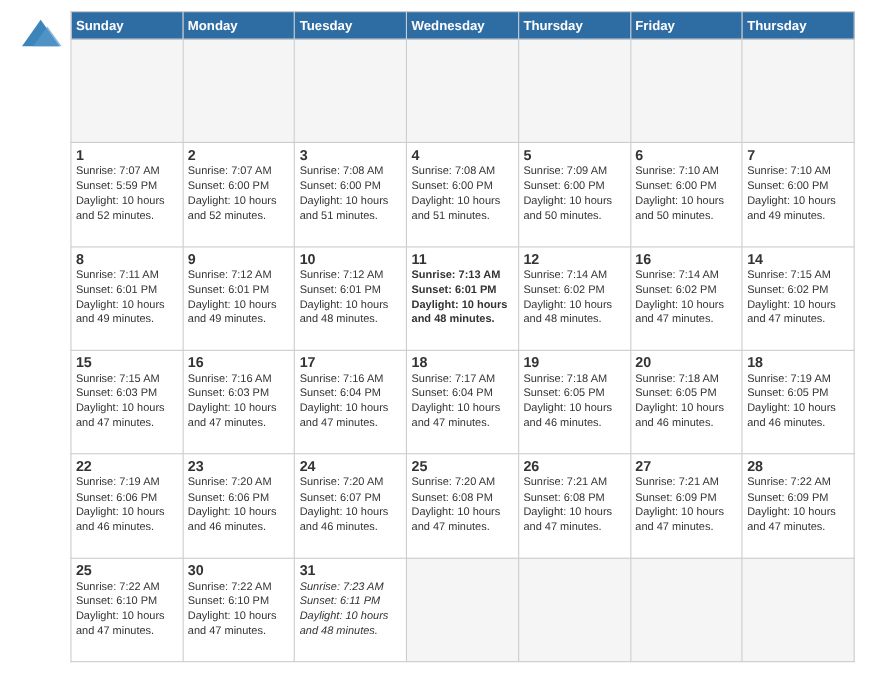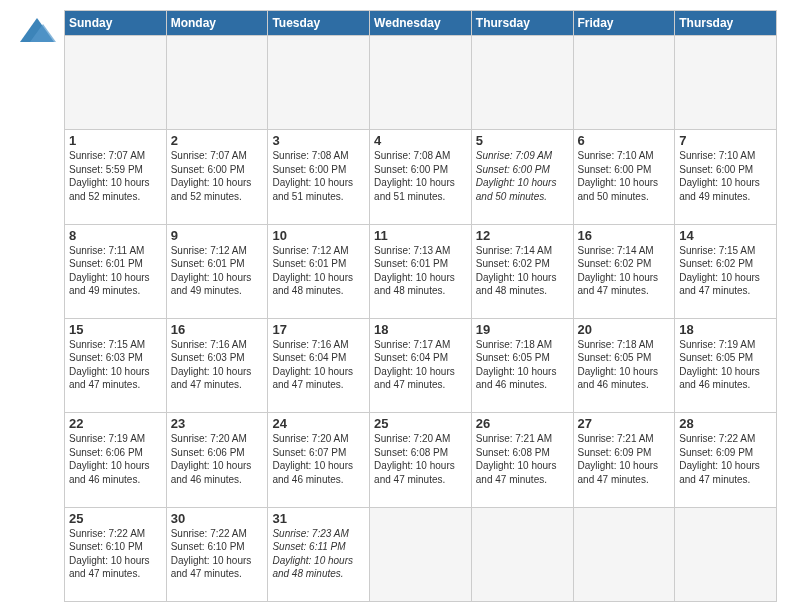--- a/index.html
+++ b/index.html
@@ -165,21 +165,21 @@
           </td>
           <td>
             <span class="day-num">4</span>
             <div class="day-info" style="white-space: pre-line;">Sunrise: 7:08 AM
 Sunset: 6:00 PM
 Daylight: 10 hours
 and 51 minutes.</div>
           </td>
           <td>
             <span class="day-num">5</span>
-            <div class="day-info" style="white-space: pre-line; font-style: italic;">Sunrise: 7:09 AM
+            <div class="day-info" style="white-space: pre-line;">Sunrise: 7:09 AM
 Sunset: 6:00 PM
 Daylight: 10 hours
 and 50 minutes.</div>
           </td>
           <td>
             <span class="day-num">6</span>
             <div class="day-info" style="white-space: pre-line;">Sunrise: 7:10 AM
 Sunset: 6:00 PM
 Daylight: 10 hours
 and 50 minutes.</div>
@@ -209,21 +209,21 @@
           </td>
           <td>
             <span class="day-num">10</span>
             <div class="day-info" style="white-space: pre-line;">Sunrise: 7:12 AM
 Sunset: 6:01 PM
 Daylight: 10 hours
 and 48 minutes.</div>
           </td>
           <td>
             <span class="day-num">11</span>
-            <div class="day-info" style="white-space: pre-line;">Sunrise: 7:13 AM
+            <div class="day-info" style="white-space: pre-line; font-weight: bold;">Sunrise: 7:13 AM
 Sunset: 6:01 PM
 Daylight: 10 hours
 and 48 minutes.</div>
           </td>
           <td>
             <span class="day-num">12</span>
             <div class="day-info" style="white-space: pre-line;">Sunrise: 7:14 AM
 Sunset: 6:02 PM
 Daylight: 10 hours
 and 48 minutes.</div>

